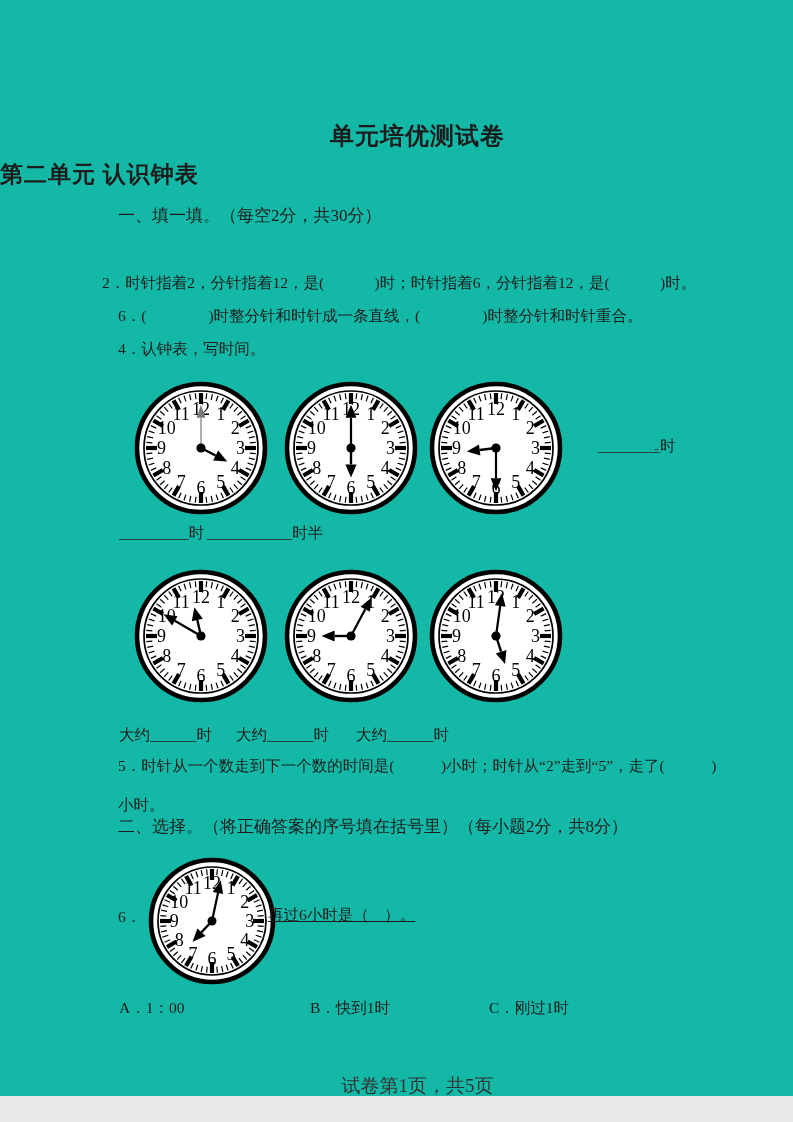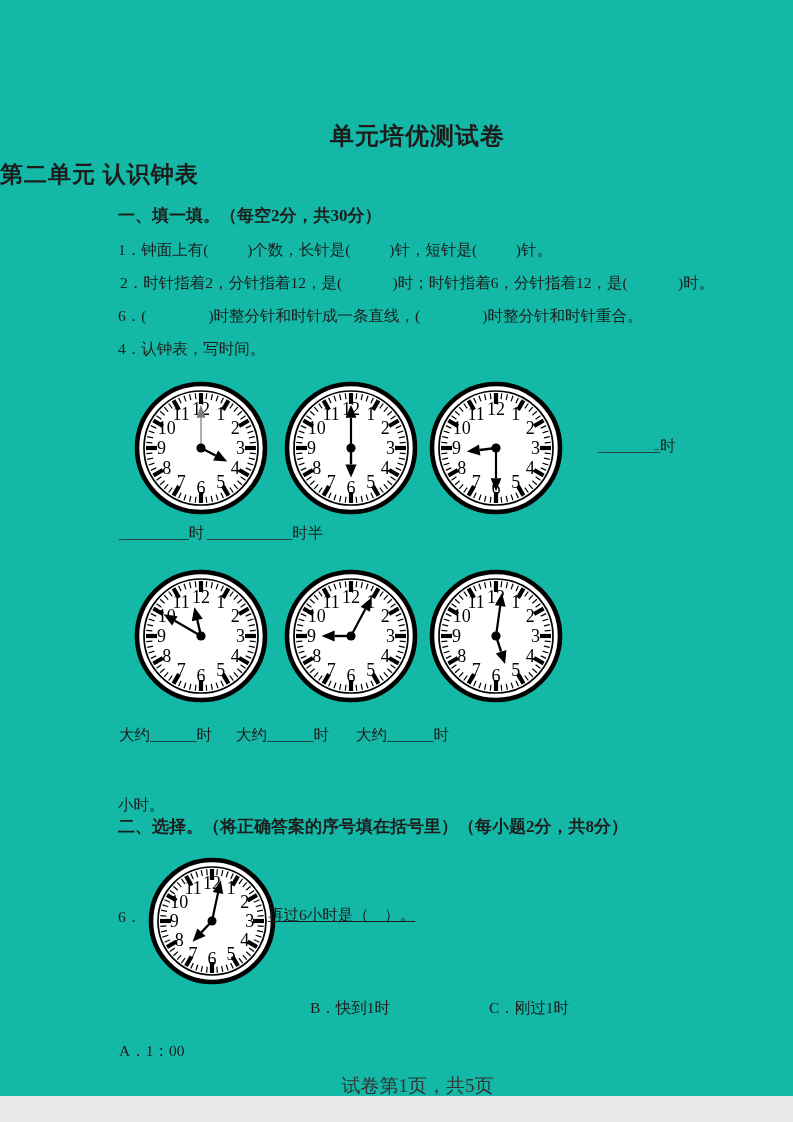--- a/index.html
+++ b/index.html
@@ -9,36 +9,35 @@
     margin:0 auto;
     background:#14b8a6;
     font-family:"Liberation Serif","DejaVu Serif",serif;
     color:#1c1c1c;
     overflow:hidden;
     padding-left:42px;
   }
   .t{position:absolute;white-space:pre;font-size:15.5px;line-height:1.2;}
   .title{width:100%;text-align:center;font-size:24px;font-weight:bold;letter-spacing:1px;}
   .subtitle{width:100%;text-align:left;font-size:23px;font-weight:bold;letter-spacing:1px;}
-  .sechead{font-size:17px;font-weight:bold;}
+  .sechead{font-size:17px;font-weight:normal;}
   .clock{position:absolute;}
   .footer{width:100%;text-align:center;font-size:19px;color:#333;}
   .dash{font-size:15px;color:#444;}
 </style>
 </head>
 <body>
 
 <div class="page">
 
   <div class="t title" style="top:122px;left:0;">单元培优测试卷</div>
   <div class="t subtitle" style="top:161px;left:0;">第二单元 认识钟表</div>
 
   <div class="t sechead" style="top:206px;left:118px;">一、填一填。（每空2分，共30分）</div>
-  <div class="t" style="top:241px;left:118px;">1．钟面上有(          )个数，长针是(          )针，短针是(          )针。</div>
-  <div class="t" style="top:274px;left:120px;">2．时针指着2，分针指着12，是(             )时；时针指着6，分针指着12，是(             )时。</div>
+  <div class="t" style="top:274px;left:102px;">2．时针指着2，分针指着12，是(             )时；时针指着6，分针指着12，是(             )时。</div>
   <div class="t" style="top:307px;left:118px;">6．(                )时整分针和时针成一条直线，(                )时整分针和时针重合。</div>
   <div class="t" style="top:340px;left:118px;">4．认钟表，写时间。</div>
 
   <div class="clock" style="top:377px;left:130px;"><svg width="142" height="142" viewBox="0 0 142 142">
         <circle cx="71" cy="71" r="64" fill="#fff" stroke="#000" stroke-width="4.6"></circle>
         <circle cx="71" cy="71" r="57" fill="none" stroke="#000" stroke-width="1.7"></circle>
         <line x1="71.0" y1="16.0" x2="71.0" y2="27.0" stroke="#000" stroke-width="4.2"></line>
         <line x1="76.7" y1="16.3" x2="76.1" y2="22.3" stroke="#000" stroke-width="1.2"></line>
         <line x1="82.4" y1="17.2" x2="81.2" y2="23.1" stroke="#000" stroke-width="1.2"></line>
         <line x1="88.0" y1="18.7" x2="86.1" y2="24.4" stroke="#000" stroke-width="1.2"></line>
@@ -525,20 +524,21 @@
         <polygon points="77.0,28.1 80.6,41.7 69.9,40.2" fill="#000"></polygon>
         <line x1="71" y1="71" x2="76.1" y2="86.6" stroke="#000" stroke-width="2.4"></line>
         <polygon points="80.1,99.0 70.8,88.4 81.4,84.9" fill="#000"></polygon>
         <circle cx="71" cy="71" r="4.6" fill="#000"></circle>
       </svg></div>
 
   <div class="t" style="top:726px;left:119px;">大约______时</div>
   <div class="t" style="top:726px;left:236px;">大约______时</div>
   <div class="t" style="top:726px;left:356px;">大约______时</div>
 
+  <div class="t" style="top:757px;left:118px;">5．时针从一个数走到下一个数的时间是(            )小时；时针从“2”走到“5”，走了(            )</div>
   <div class="t" style="top:790px;left:118px;margin-top:6px;">小时。</div>
 
   <div class="t sechead" style="top:817px;left:118px;text-align:center;">二、选择。（将正确答案的序号填在括号里）（每小题2分，共8分）</div>
 
   <div class="t" style="top:908px;left:118px;">6．</div>
   <div class="clock" style="top:853px;left:144px;"><svg width="136" height="136" viewBox="0 0 136 136">
         <circle cx="68" cy="68" r="61" fill="#fff" stroke="#000" stroke-width="4.6"></circle>
         <circle cx="68" cy="68" r="54" fill="none" stroke="#000" stroke-width="1.7"></circle>
         <line x1="68.0" y1="16.0" x2="68.0" y2="27.0" stroke="#000" stroke-width="4.2"></line>
         <line x1="73.4" y1="16.3" x2="72.8" y2="22.3" stroke="#000" stroke-width="1.2"></line>
@@ -613,19 +613,19 @@
         <text x="35.3" y="49.1" text-anchor="middle" dy="0.34em" font-size="18" font-family="Liberation Serif, DejaVu Serif, serif" fill="#000">10</text>
         <text x="49.1" y="35.3" text-anchor="middle" dy="0.34em" font-size="18" font-family="Liberation Serif, DejaVu Serif, serif" fill="#000">11</text>
         <line x1="68" y1="68" x2="74.0" y2="40.0" stroke="#000" stroke-width="2.2"></line>
         <polygon points="76.7,27.3 79.2,41.1 68.7,38.9" fill="#000"></polygon>
         <line x1="68" y1="68" x2="57.5" y2="79.3" stroke="#000" stroke-width="2.4"></line>
         <polygon points="48.6,88.8 53.4,75.5 61.6,83.1" fill="#000"></polygon>
         <circle cx="68" cy="68" r="4.5" fill="#000"></circle>
       </svg></div>
   <div class="t" style="top:906px;left:268px;text-decoration:underline;">再过6小时是（    ）。</div>
 
-  <div class="t" style="top:999px;left:119px;margin-top:43px;">A．1：00</div>
+  <div class="t" style="top:999px;left:119px;">A．1：00</div>
   <div class="t" style="top:999px;left:310px;">B．快到1时</div>
   <div class="t" style="top:999px;left:489px;">C．刚过1时</div>
 
   <div class="t footer" style="top:1075px;left:0;">试卷第1页，共5页</div>
 
 </div>
 
 </body></html>

